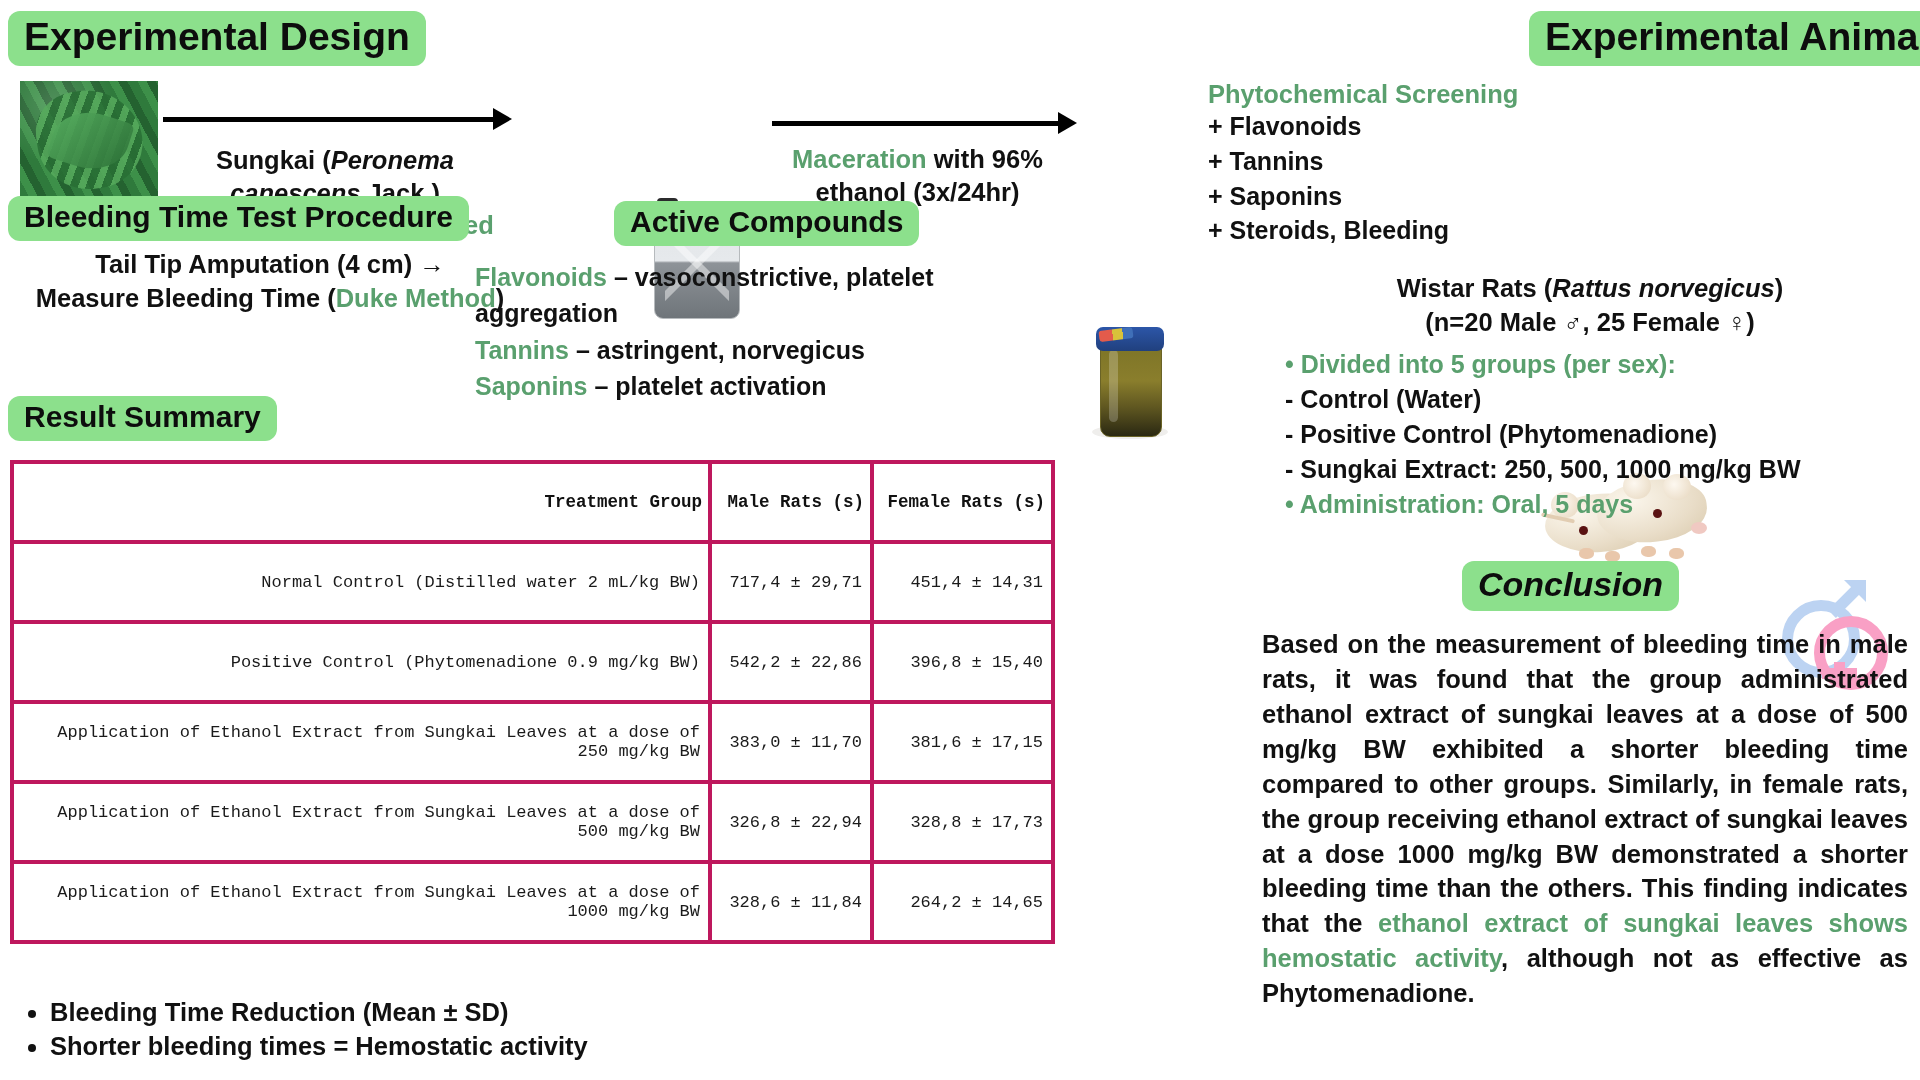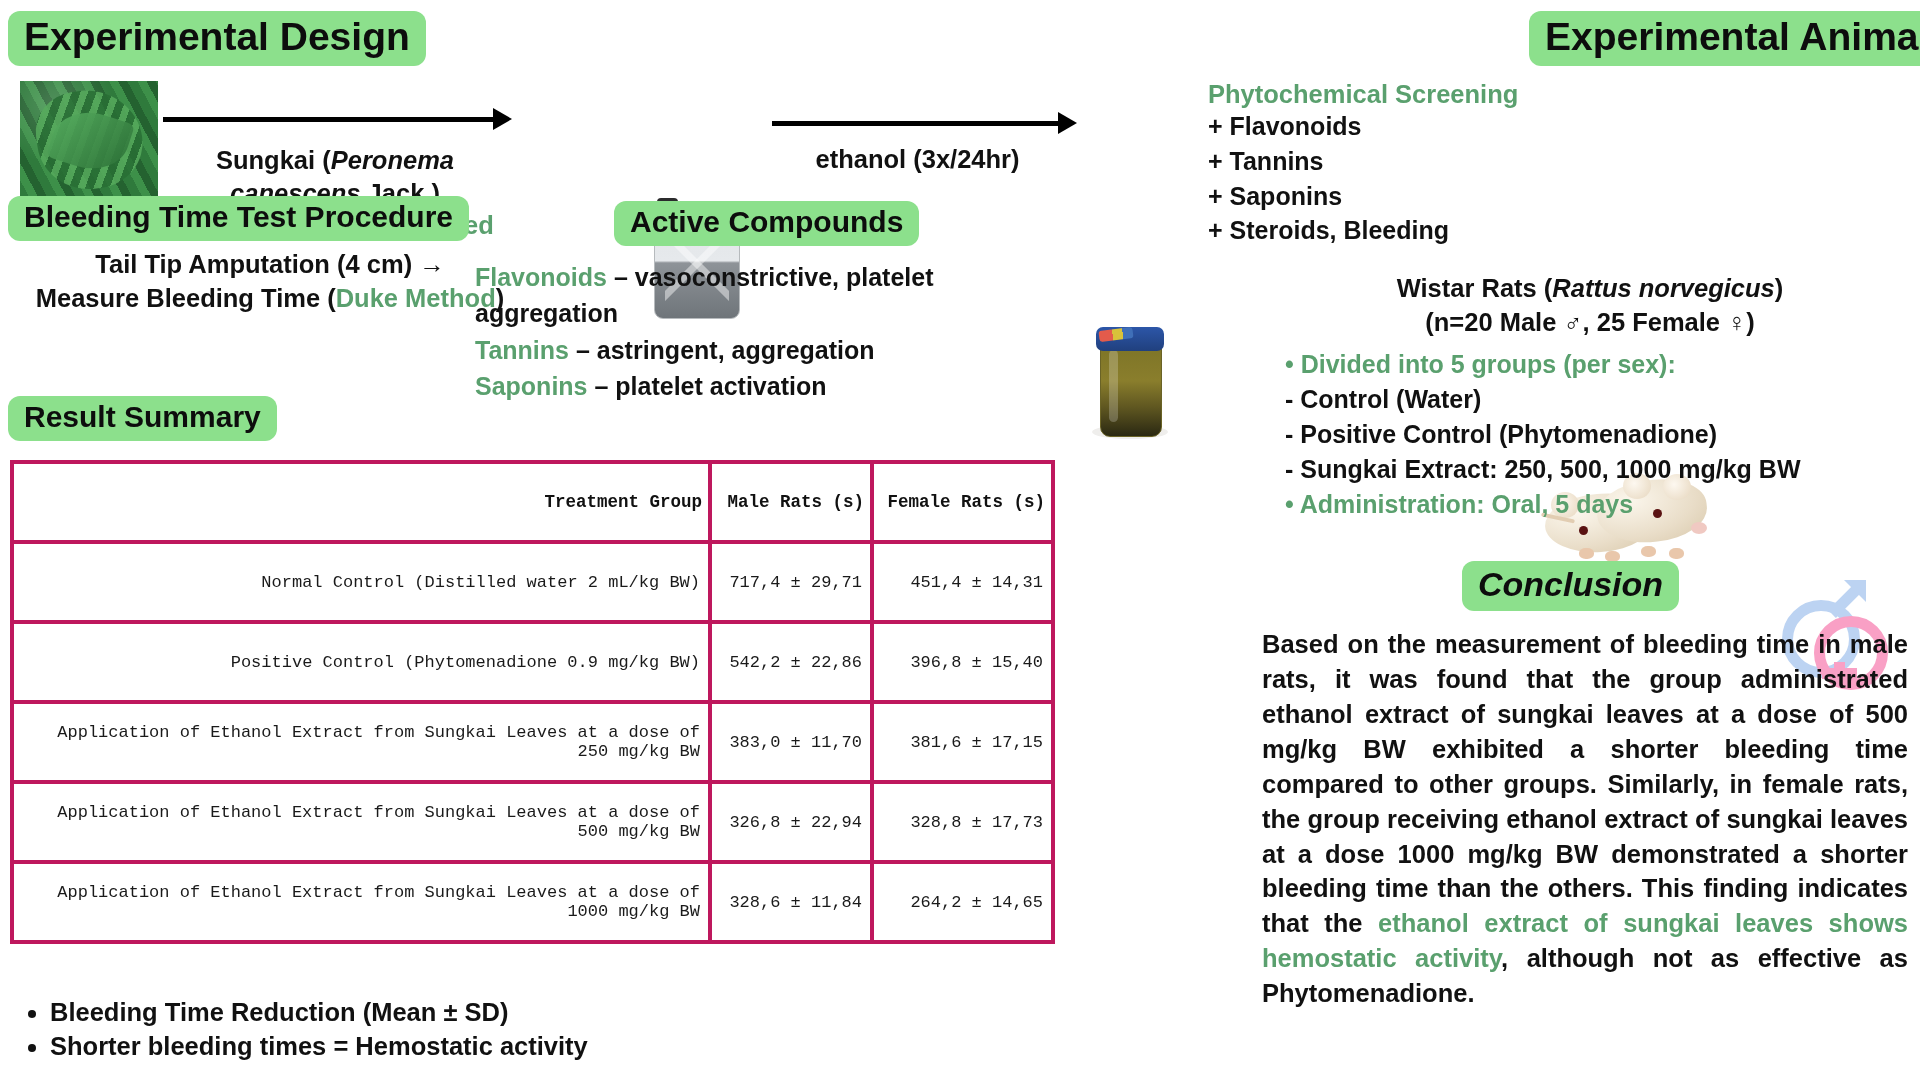--- a/index.html
+++ b/index.html
@@ -195,20 +195,23 @@
   <div class="abs canwrap" style="left:648px;top:77px;">
     <div class="can-body"></div>
     <div class="can-cap"></div>
     <div class="can-handle"></div>
   </div>
 
   <div class="abs arrow-line" style="left:772px;top:121px;width:290px;"></div>
   <div class="abs arrow-head" style="left:1058px;top:112px;"></div>
 
   <div class="abs flow-txt" style="left:760px;top:143px;width:315px;">
+    <div>
+      <span class="green">Maceration</span><span> with 96%</span>
+    </div>
     <div>ethanol (3x/24hr)</div>
   </div>
 
   <div class="abs jarwrap" style="left:1086px;top:75px;">
     <div class="jar-base"></div>
     <div class="jar-glass"></div>
     <div class="jar-lid"></div>
   </div>
 
   <div class="abs" style="left:1208px;top:80px;">
@@ -259,21 +262,21 @@
 
   <div class="abs" style="left:614px;top:201px;">
     <span class="pill t36">Active Compounds</span>
   </div>
 
   <div class="abs" style="left:475px;top:259px;width:580px;">
     <div class="compound-line">
       <span class="green">Flavonoids</span><span> – vasoconstrictive, platelet aggregation</span>
     </div>
     <div class="compound-line">
-      <span class="green">Tannins</span><span> – astringent, aggregation</span>
+      <span class="green">Tannins</span><span> – astringent, norvegicus</span>
     </div>
     <div class="compound-line">
       <span class="green">Saponins</span><span> – platelet activation</span>
     </div>
   </div>
 
   <div class="abs animal-head" style="left:1290px;top:272px;width:600px;">
     <div>
       <span>Wistar Rats (</span><span class="ital">Rattus norvegicus</span><span>)</span>
     </div>

